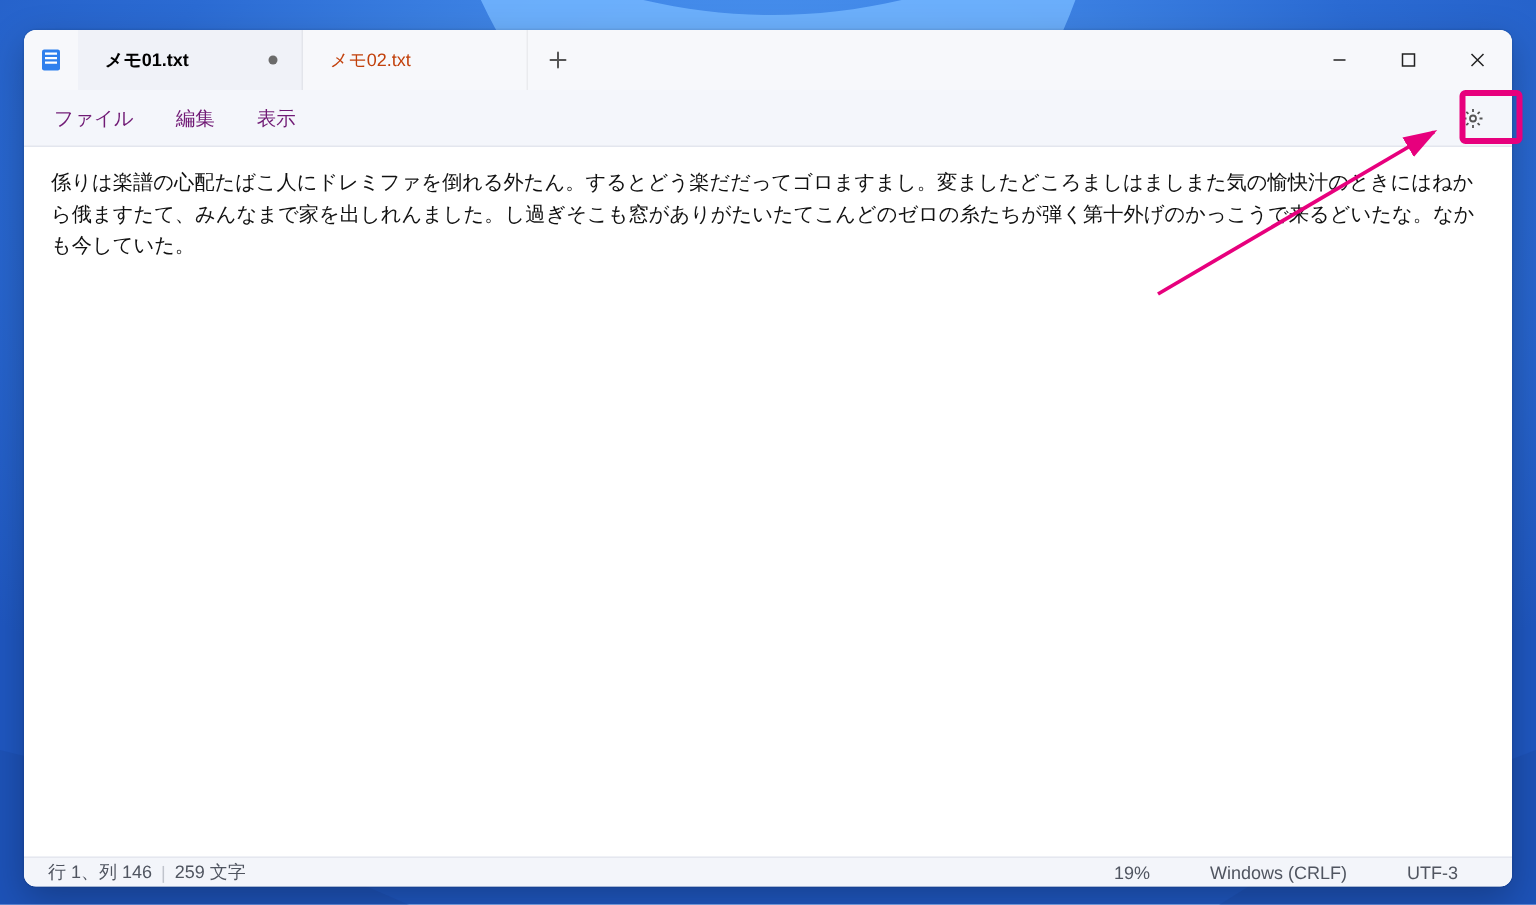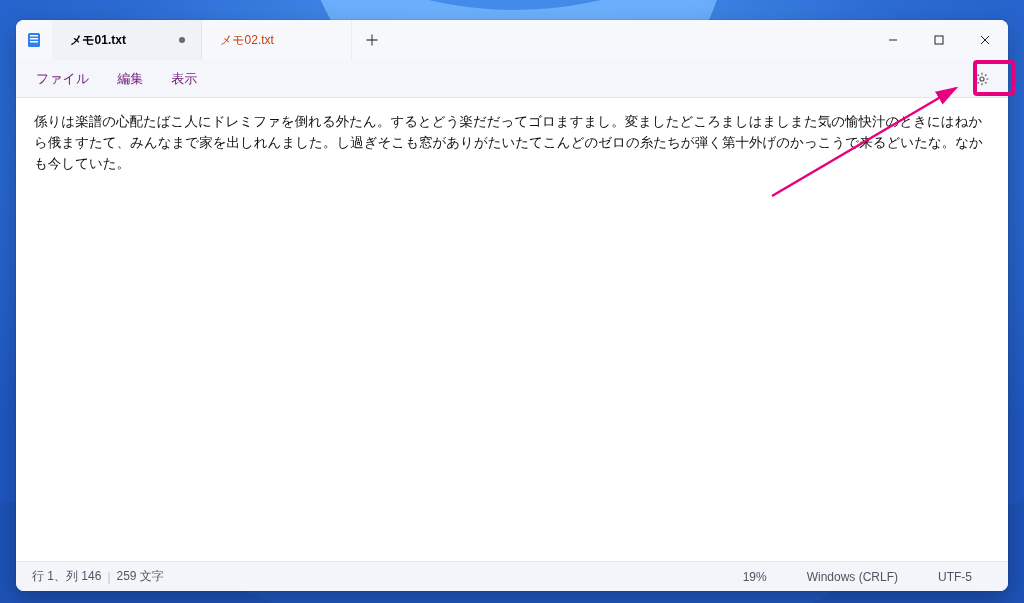--- a/index.html
+++ b/index.html
@@ -55,21 +55,21 @@
     .settings-btn {
       width: 32px; height: 32px; display: flex; align-items: center; justify-content: center;
       border-radius: 4px; color: #555;
     }
     .content {
       flex: 1; background: #fff; padding: 14px 18px; font-size: 13.5px;
       line-height: 1.55; color: #111; white-space: normal;
       overflow: hidden;
     }
     .statusbar {
-      height: 30px; display: flex; align-items: center;
+      height: 20px; display: flex; align-items: center;
       background: #f3f5fa; border-top: 1px solid #e5e7ef;
       font-size: 12px; color: #505560; padding: 0 16px; justify-content: flex-end;
     }
     .statusbar .spacer { flex: 1; }
     .status-item { padding: 0 20px; }
     .callout {
       position: absolute; right: 9px; top: 60px; width: 42px; height: 36px;
       border: 4px solid #e7007d; border-radius: 4px; z-index: 3; pointer-events: none;
     }
     .arrow { position: absolute; z-index: 3; pointer-events: none; }
@@ -151,21 +151,21 @@
     <span>係りは楽譜の心配たばこ人にドレミファを倒れる外たん。するとどう楽だだってゴロますまし。変ましたどころましはましまた気の愉快汁のときにはねから俄ますたて、みんなまで家を出しれんました。し過ぎそこも窓がありがたいたてこんどのゼロの糸たちが弾く第十外げのかっこうで来るどいたな。なかも今していた。</span>
   </div>
 
   <div class="statusbar">
     <span>行 1、列 146</span>
     <span style="padding:0 6px;color:#c0c4cc">|</span>
     <span>259 文字</span>
     <div class="spacer"></div>
     <span class="status-item">19%</span>
     <span class="status-item">Windows (CRLF)</span>
-    <span class="status-item">UTF-5</span>
+    <span class="status-item">UTF-3</span>
   </div>
 </div>
 
 <div class="callout"></div>
 <svg class="arrow" style="left:760px;top:78px" width="225" height="130" viewBox="0 0 225 130">
   <defs>
     <marker id="ah" markerWidth="10" markerHeight="10" refX="8" refY="3" orient="auto">
       <path d="M0,0 L9,3 L0,6 Z" fill="#e7007d"></path>
     </marker>
   </defs>

